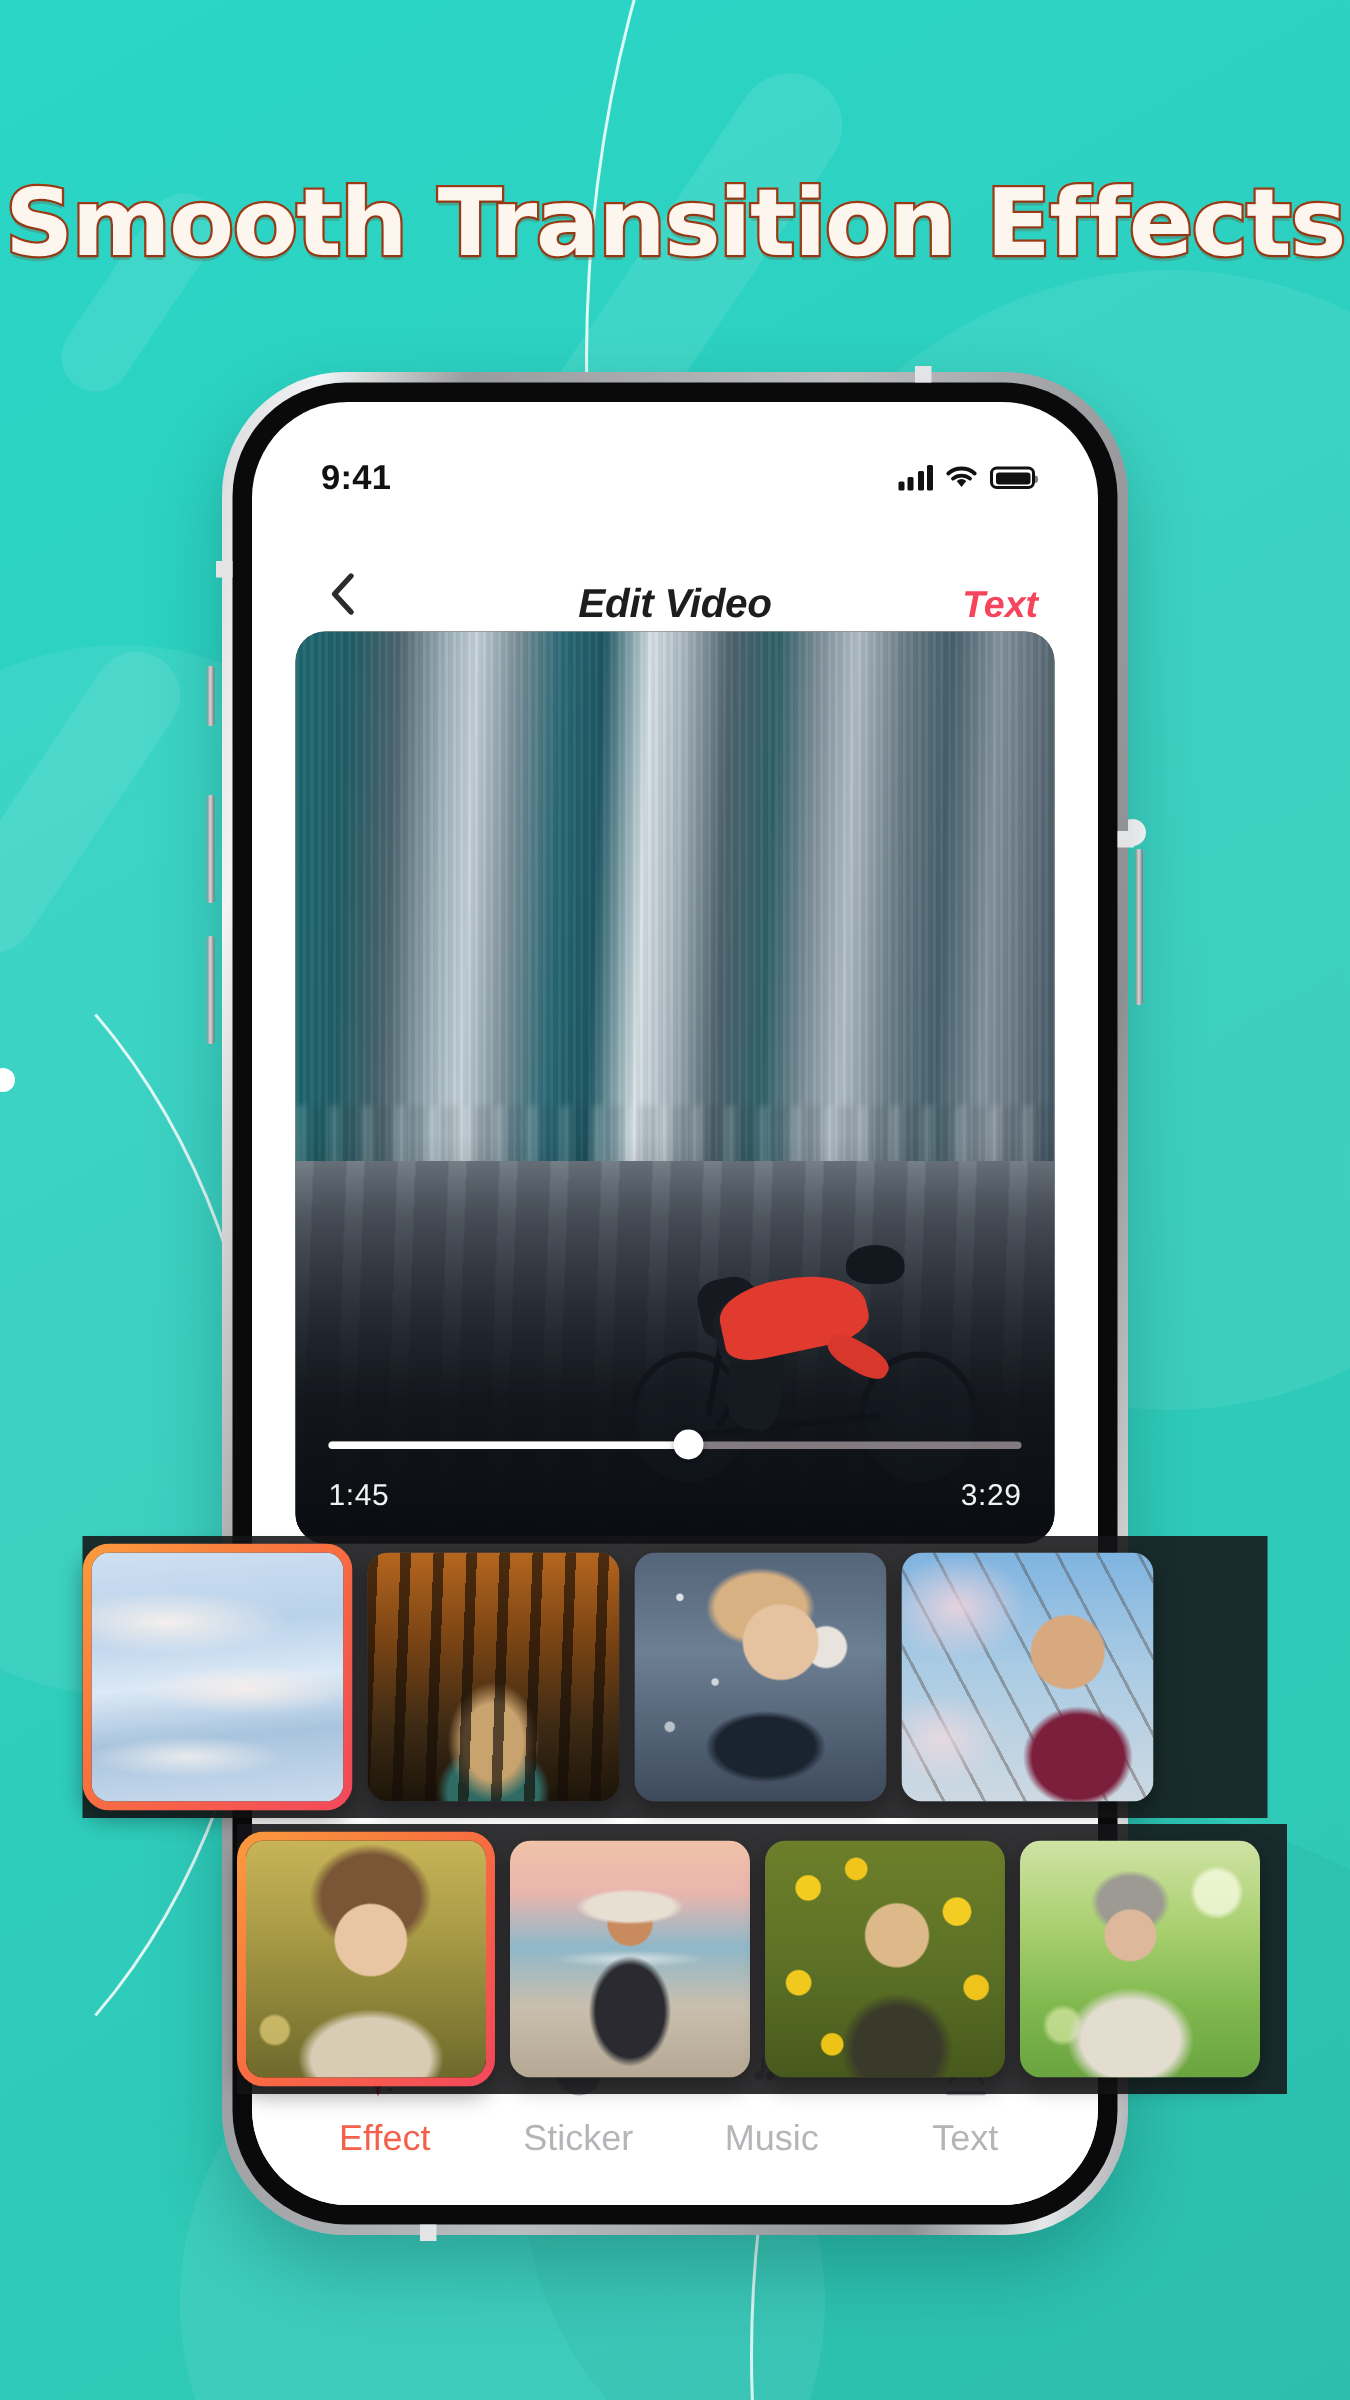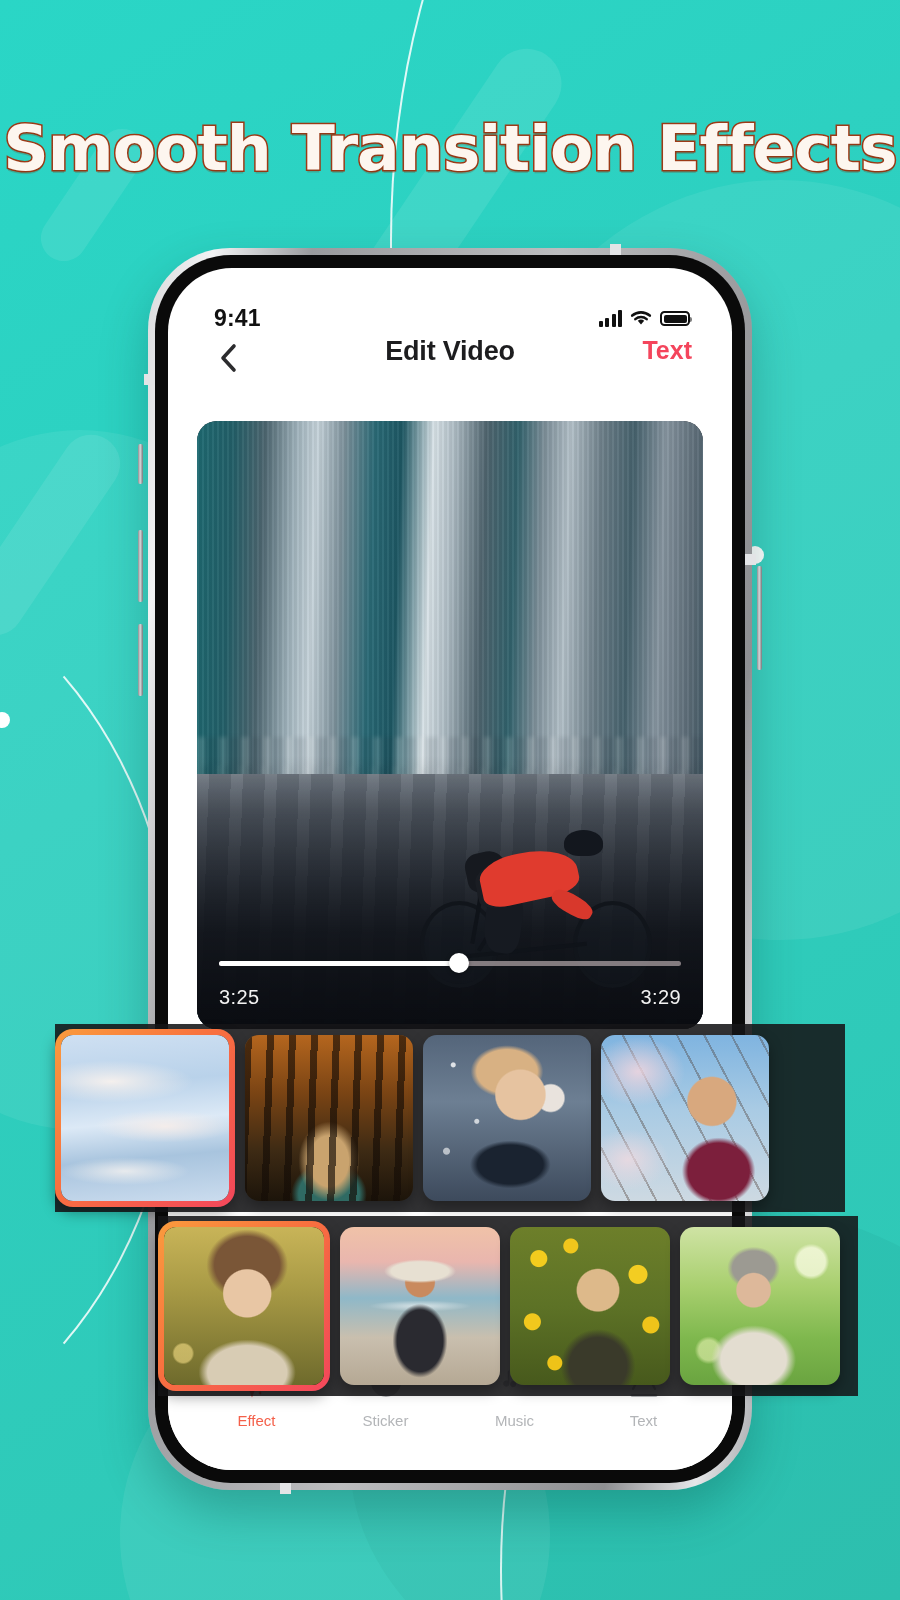--- a/index.html
+++ b/index.html
@@ -146,25 +146,26 @@
     border-radius: 0 2px 2px 0;
   }
   .batt span { display: block; width: 100%; height: 100%; background: #111; border-radius: 2px; }
 
   
   #navbar {
     position: absolute;
     top: 68px; left: 0; right: 0;
     height: 82px;
     display: flex;
-    align-items: flex-start;
+    align-items: flex-end;
     justify-content: space-between;
     padding: 0 40px 0 38px;
     z-index: 5;
     background: #fff;
+    font-style: italic;
   }
   #back-btn {
     width: 44px; height: 44px;
     display: flex; align-items: center; justify-content: center;
     cursor: pointer;
   }
   #nav-title {
     font-size: 27px;
     font-weight: 700;
     color: #1d1d1f;
@@ -457,21 +458,21 @@
   }
   .tab {
     width: 112px;
     display: flex;
     flex-direction: column;
     align-items: center;
     gap: 10px;
     cursor: pointer;
   }
   .tab-ico { height: 40px; display: flex; align-items: center; justify-content: center; }
-  .tab-label { font-size: 15px; color: #b3b5b8; text-align: center; }
+  .tab-label { font-size: 24px; color: #b3b5b8; text-align: center; }
   .tab.active .tab-label { color: #f4604a; }
 </style>
 </head>
 <body>
 
 <div id="bg">
   <div class="blob" style="width:520px;height:700px;left:-180px;top:430px;"></div>
   <div class="blob" style="width:640px;height:760px;right:-200px;top:180px;"></div>
   <div class="blob dark" style="width:700px;height:520px;right:-150px;bottom:-120px;"></div>
   <div class="blob" style="width:430px;height:430px;left:120px;bottom:-150px;"></div>
@@ -549,21 +550,21 @@
           <div id="cy-helmet"></div>
         </div>
 
         <div id="vid-controls">
           <div id="track-wrap">
             <div id="track"></div>
             <div id="track-fill" style="width: 52%;"></div>
             <div id="track-knob" style="left: 52%;"></div>
           </div>
           <div id="time-row">
-            <span>3:25</span>
+            <span>1:45</span>
             <span>3:29</span>
           </div>
         </div>
       </div>
 
       <div id="tabbar">
         <div class="tab active">
           <span class="tab-ico">
             <svg width="38" height="38" viewBox="0 0 38 38">
               <defs>

